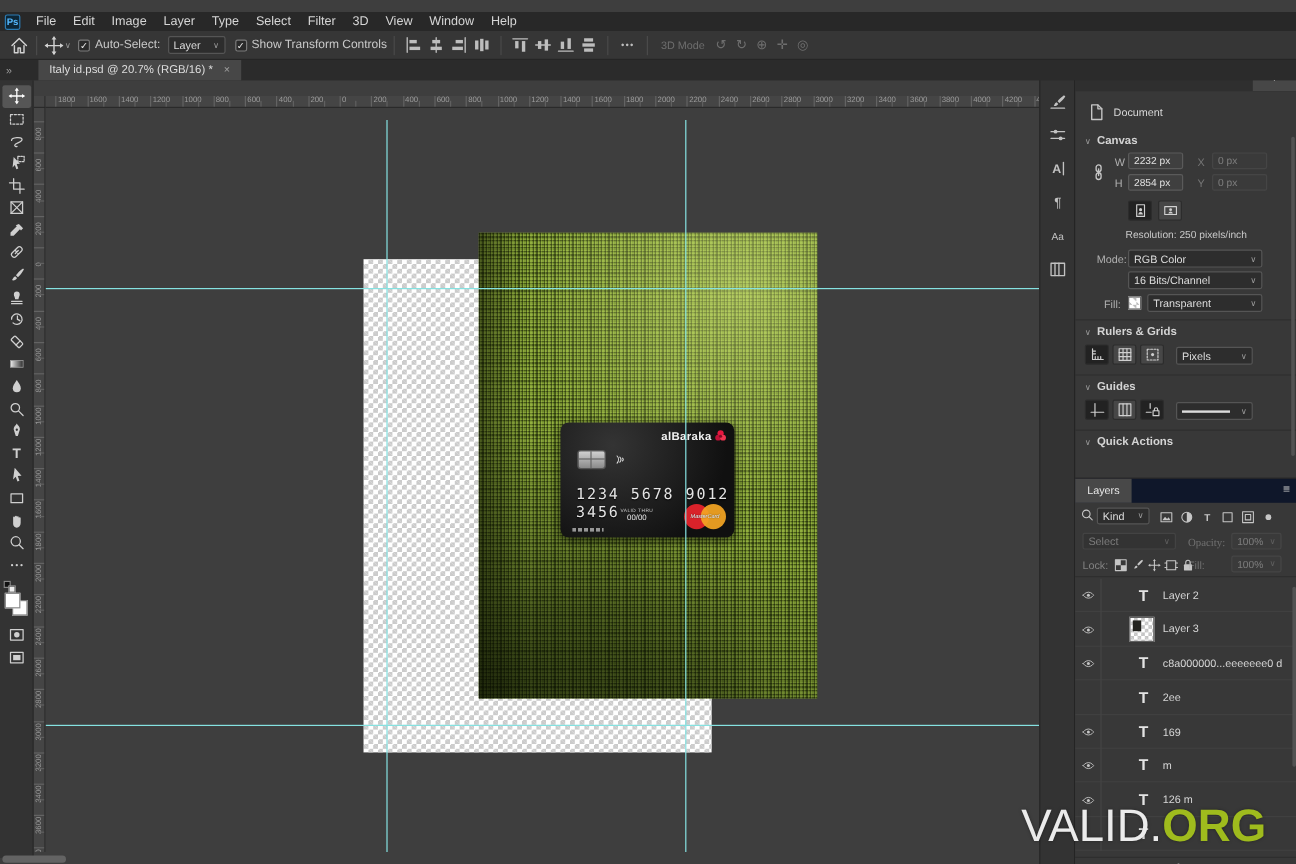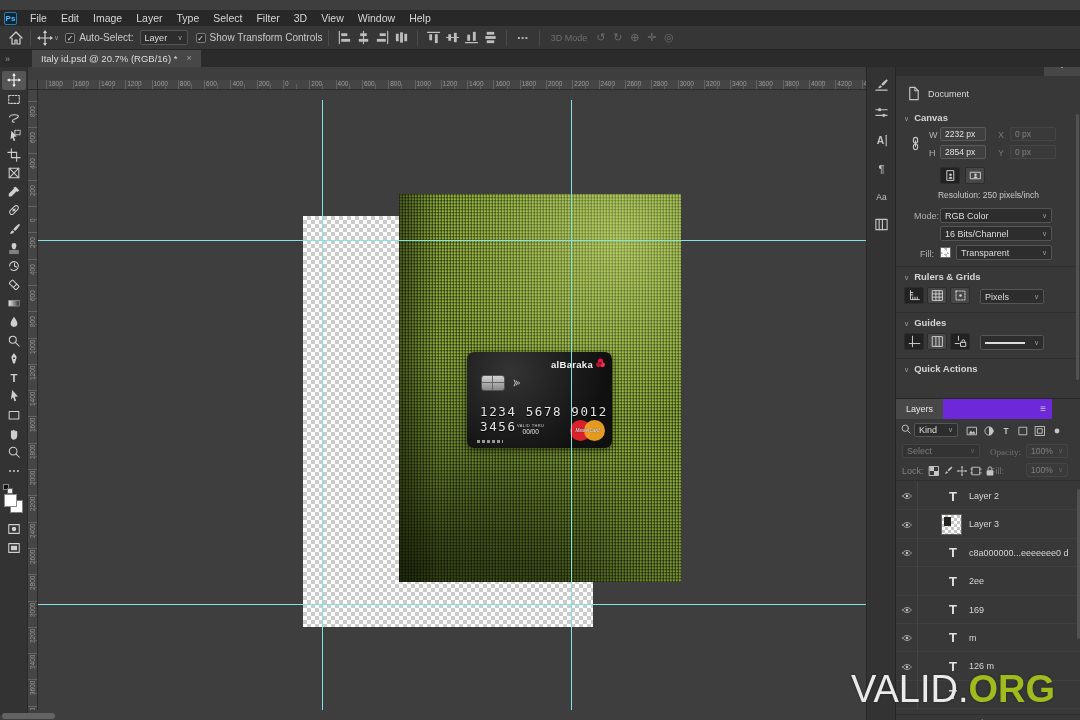--- a/index.html
+++ b/index.html
@@ -118,21 +118,21 @@
          font-size:8.5px;display:flex;align-items:center;padding:0 4px;}
   .field.dim,.sel.dim{opacity:0.4;}
   .tile{position:absolute;width:20px;height:17px;background:#474747;border:1px solid #2c2c2c;border-radius:2px;
         color:#d0d0d0;display:flex;align-items:center;justify-content:center;}
   .tile .icon{width:13px;height:13px;}
   .tile.pressed{background:#222;}
   .pdiv{position:absolute;left:0;width:185px;height:1px;background:#2f2f2f;}
   #prop-scroll{position:absolute;right:1px;top:64px;width:3px;height:266px;background:#525252;border-radius:2px;}
   
   #layers-panel{position:absolute;left:0;top:348px;width:185px;height:332px;background:#383838;border-top:1px solid #262626;}
-  #layers-header{position:absolute;left:0;top:0;width:156px;height:20px;background:#6d28d9;display:flex;}
+  #layers-header{position:absolute;left:0;top:0;width:185px;height:20px;background:#0f172a;display:flex;}
   #layers-tab{background:#484848;color:#e8e8e8;font-size:9px;height:20px;line-height:20px;padding:0 10px;}
   #layers-menu{margin-left:auto;color:#c4c4c4;font-size:10px;padding:0 6px;line-height:20px;}
   #filter-row{position:absolute;left:0;top:20px;width:185px;height:22px;}
   #blend-row{position:absolute;left:0;top:42px;width:185px;height:20px;}
   #lock-row{position:absolute;left:0;top:62px;width:185px;height:20px;border-bottom:1px solid #2e2e2e;}
   .mini-ico{position:absolute;width:15px;height:15px;color:#c6c6c6;display:flex;align-items:center;justify-content:center;font-size:9px;}
   .mini-ico .icon{width:12px;height:12px;}
   #layer-list{position:absolute;left:0;top:83px;width:185px;height:233px;overflow:hidden;}
   .lrow{position:relative;width:185px;height:28.4px;border-bottom:1px solid #404040;}
   .eye-cell{position:absolute;left:0;top:0;width:22px;height:28.4px;border-right:1px solid #454545;

